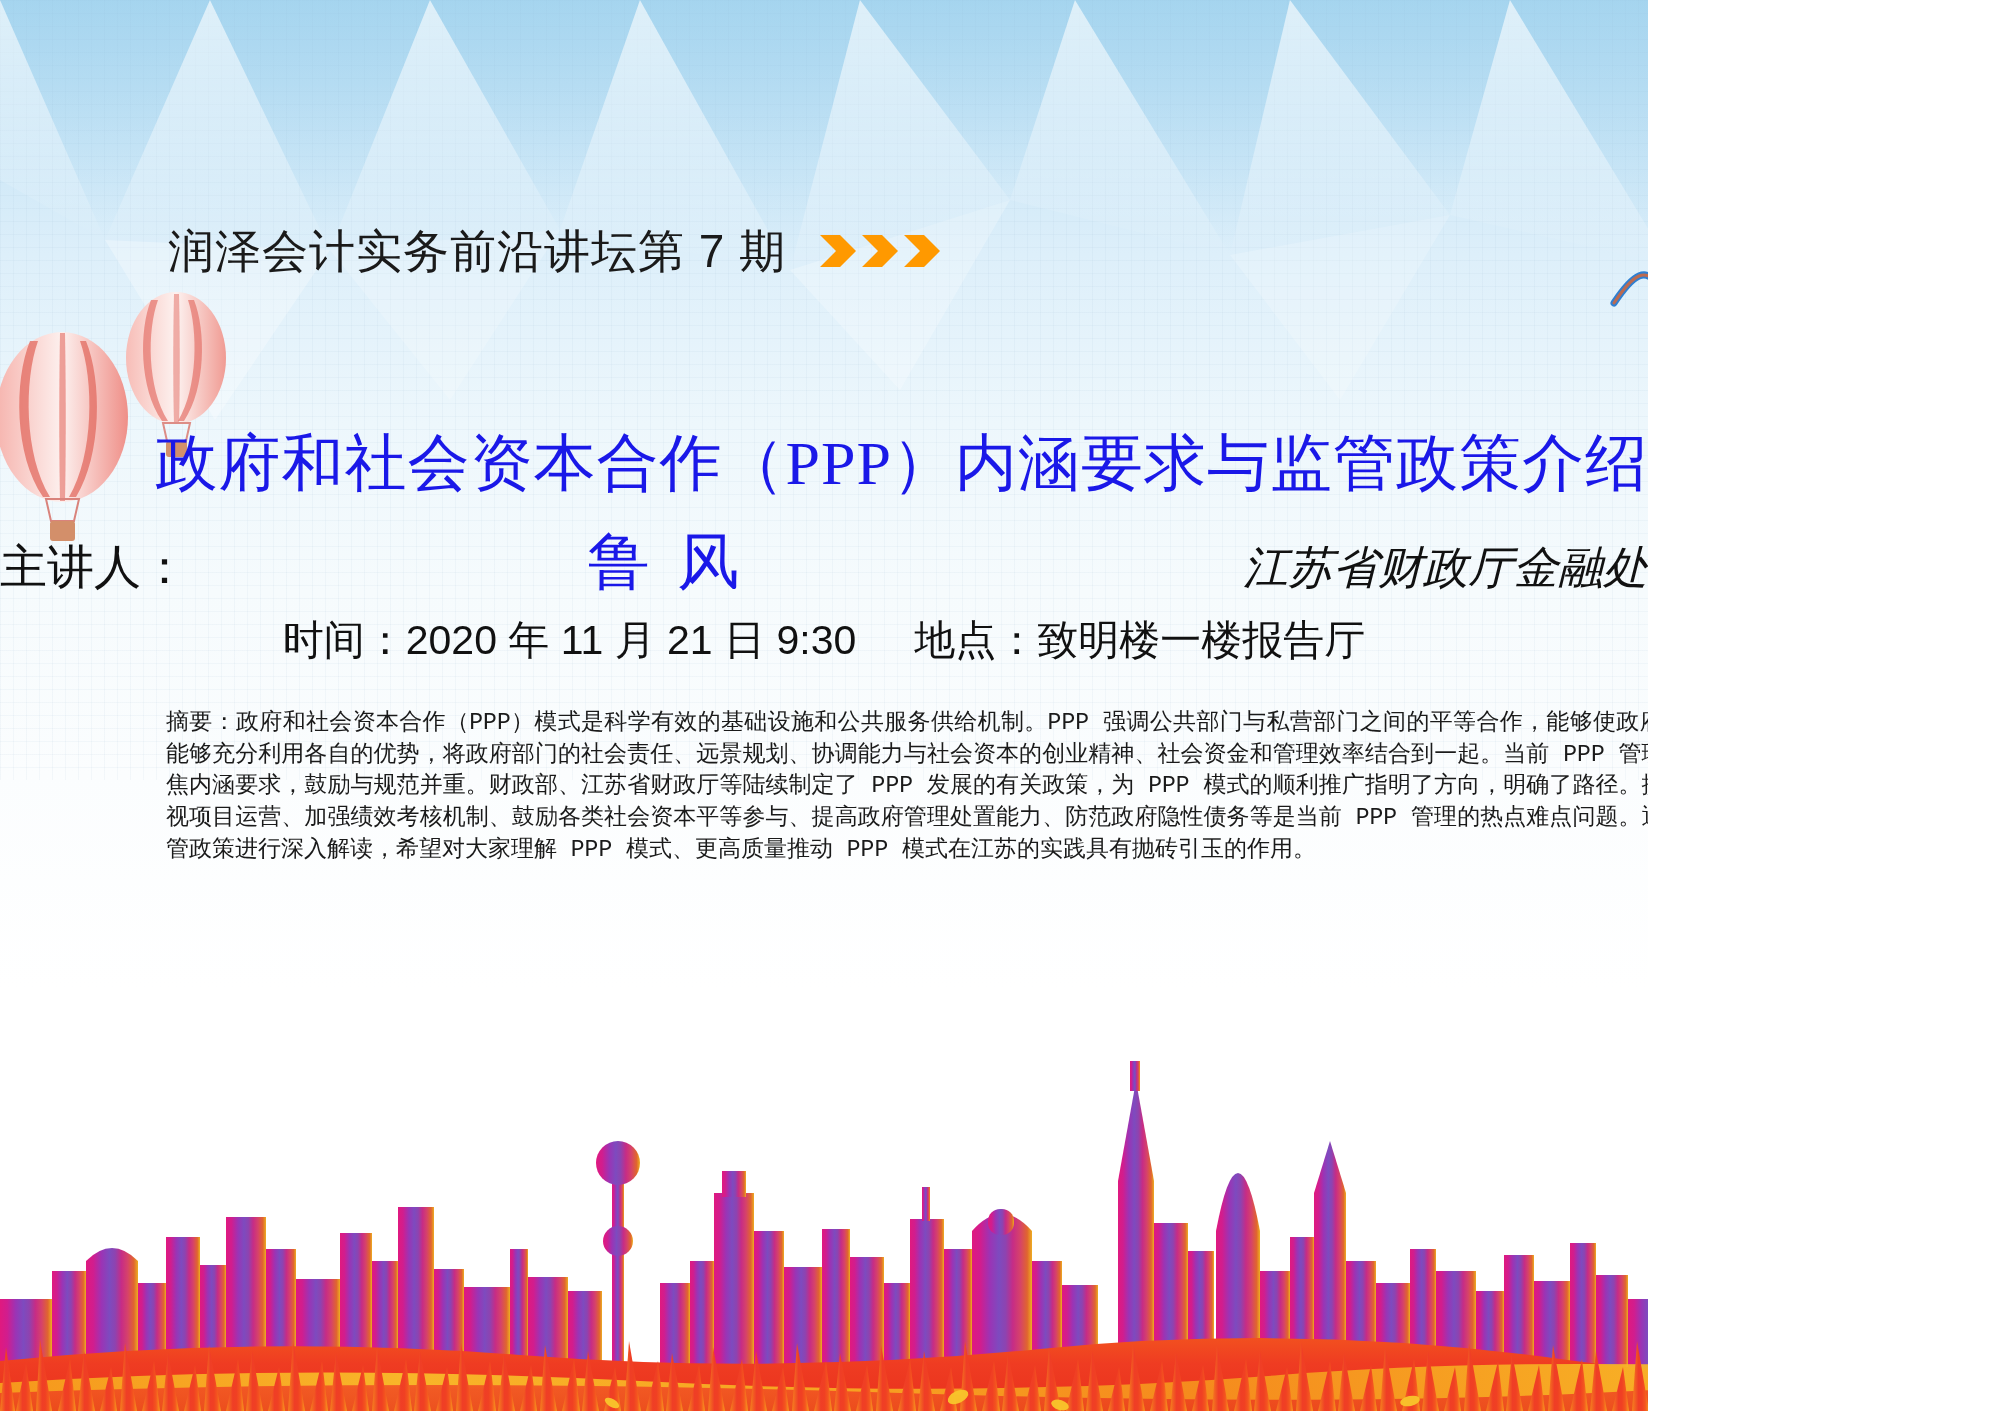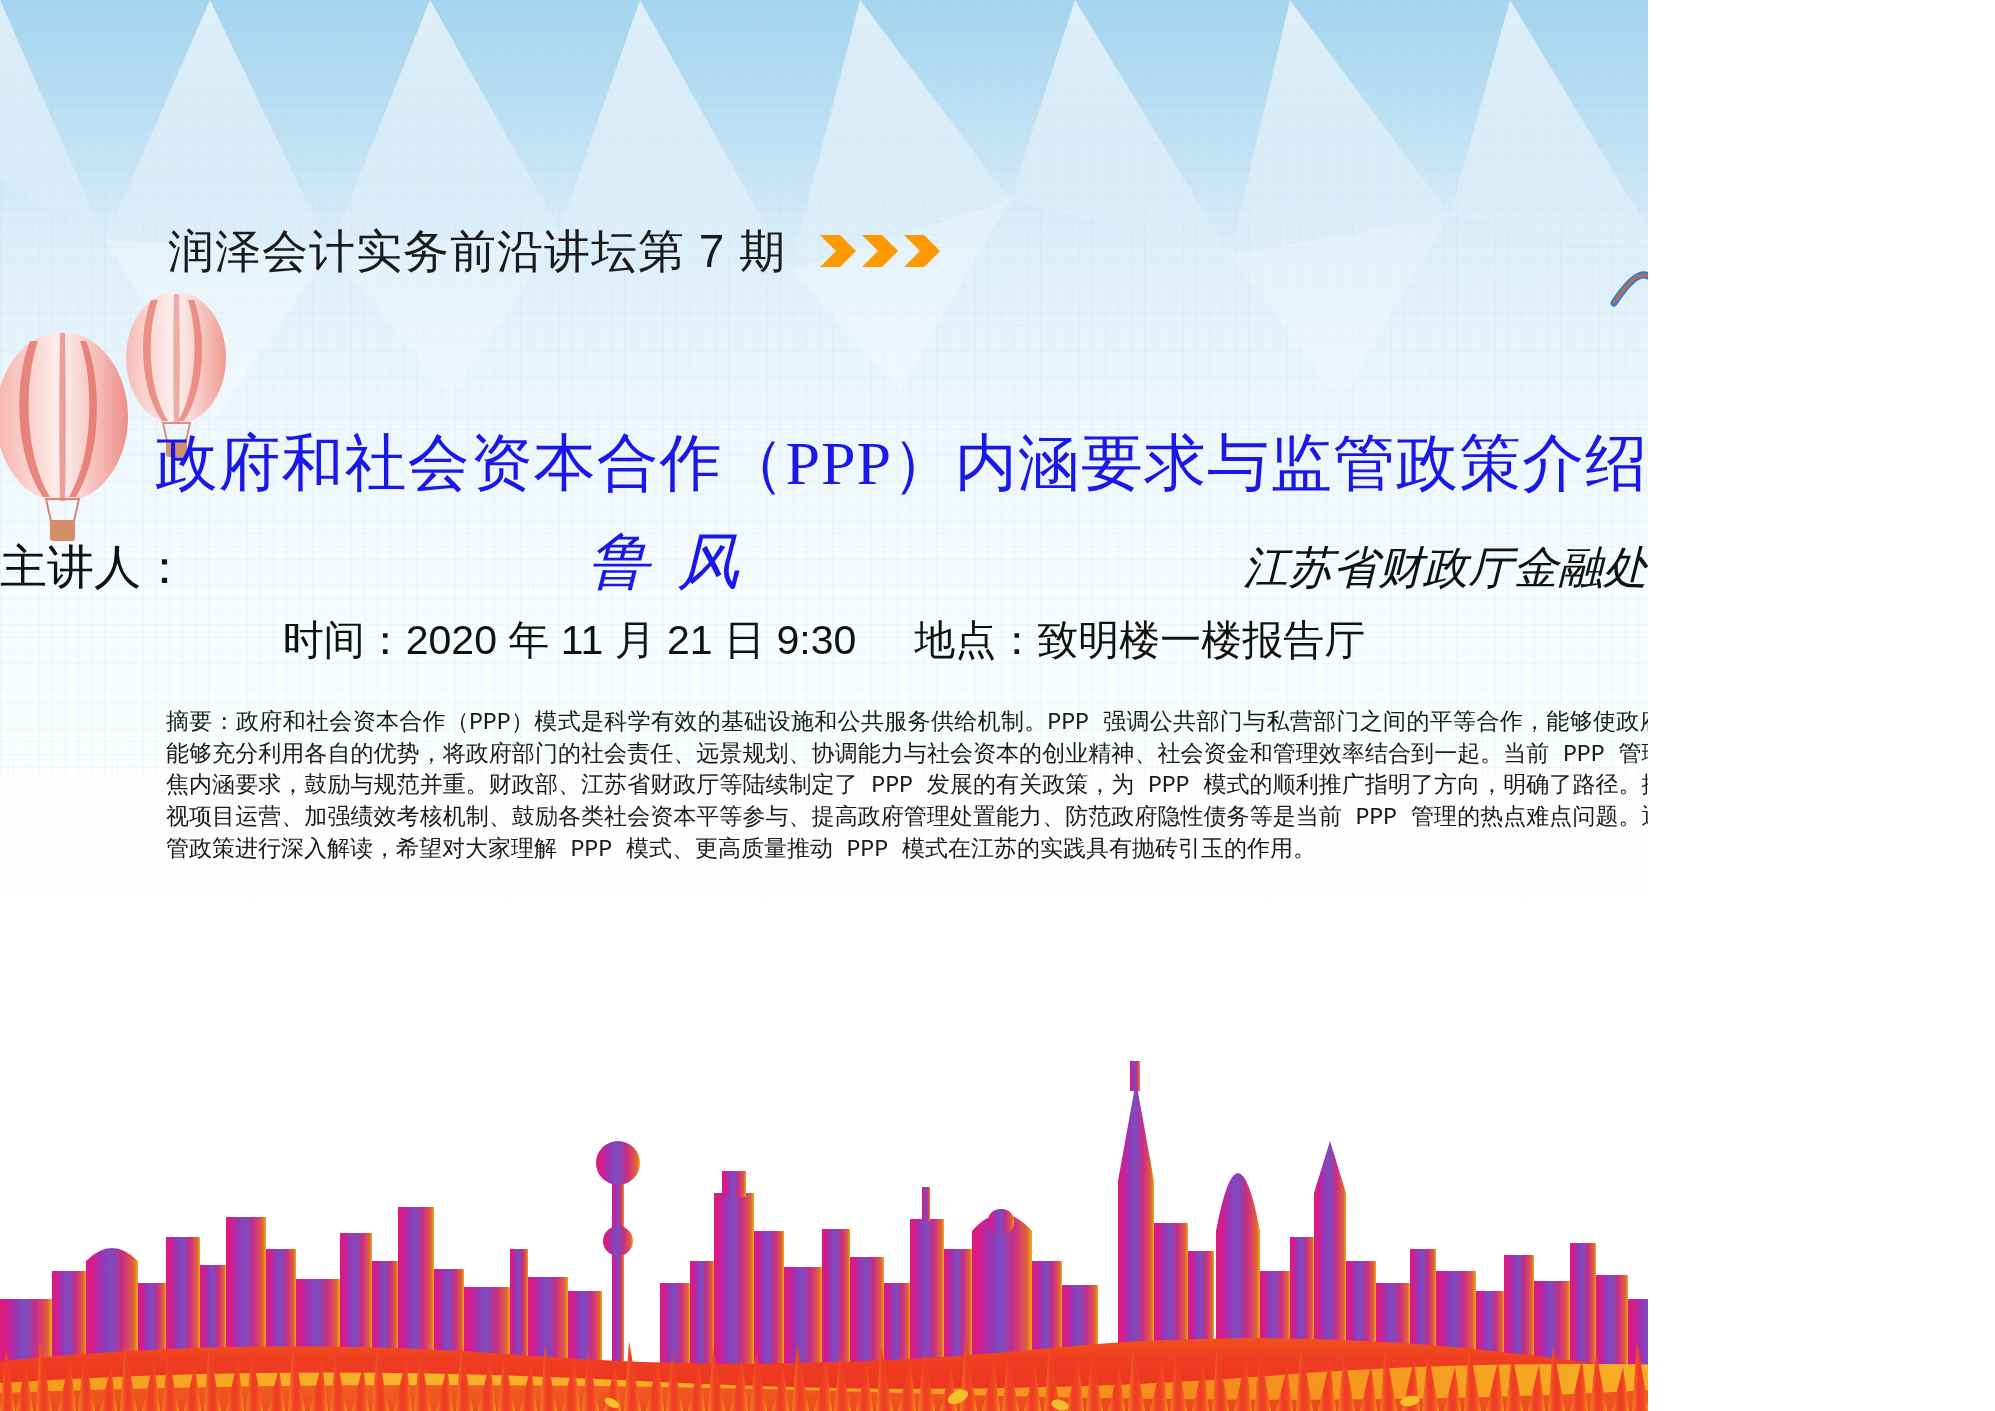--- a/index.html
+++ b/index.html
@@ -102,21 +102,20 @@
     align-items: baseline;
   }
   .speaker-label {
     font-size: 47px;
     color: #111;
     white-space: nowrap;
   }
   .speaker-name {
     font-family: "DejaVu Serif", "Liberation Serif", serif;
     font-size: 62px;
-    font-style: italic;
     color: #1a18e8;
     white-space: nowrap;
     margin-left: 10px;
     letter-spacing: 4px;
   }
   .speaker-affil {
     font-size: 45px;
     color: #111;
     white-space: nowrap;
     margin-left: 110px;

